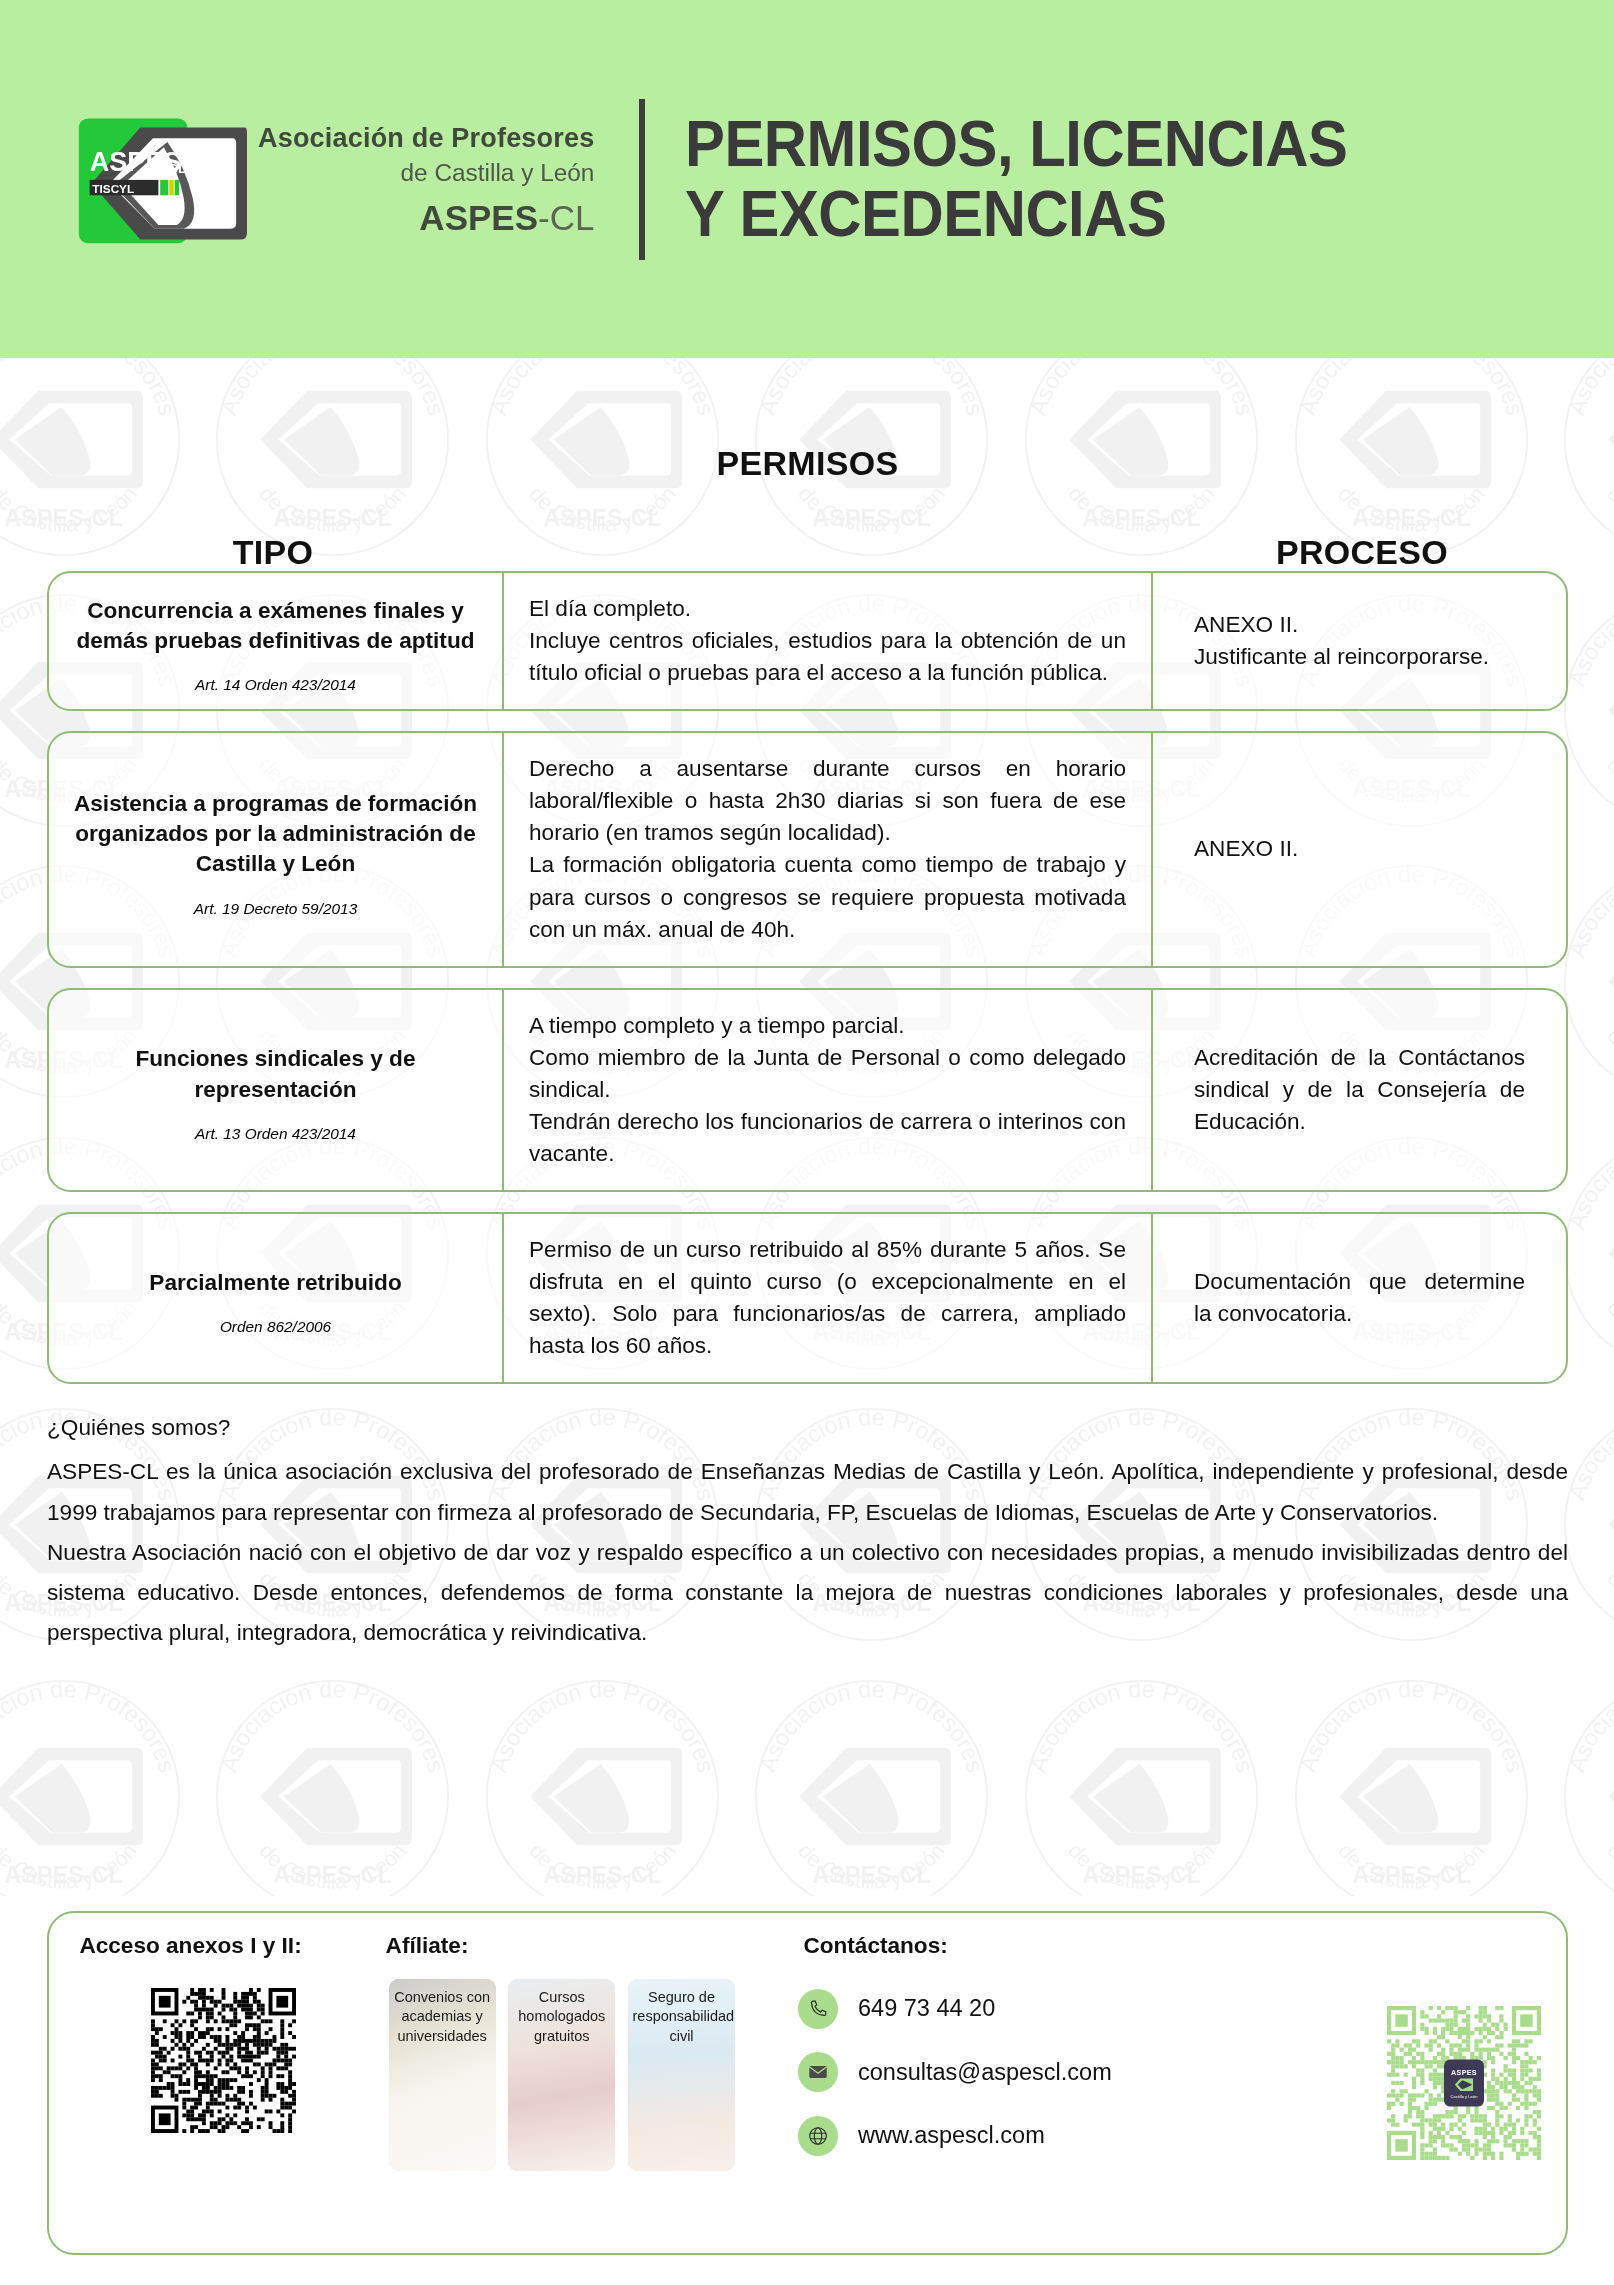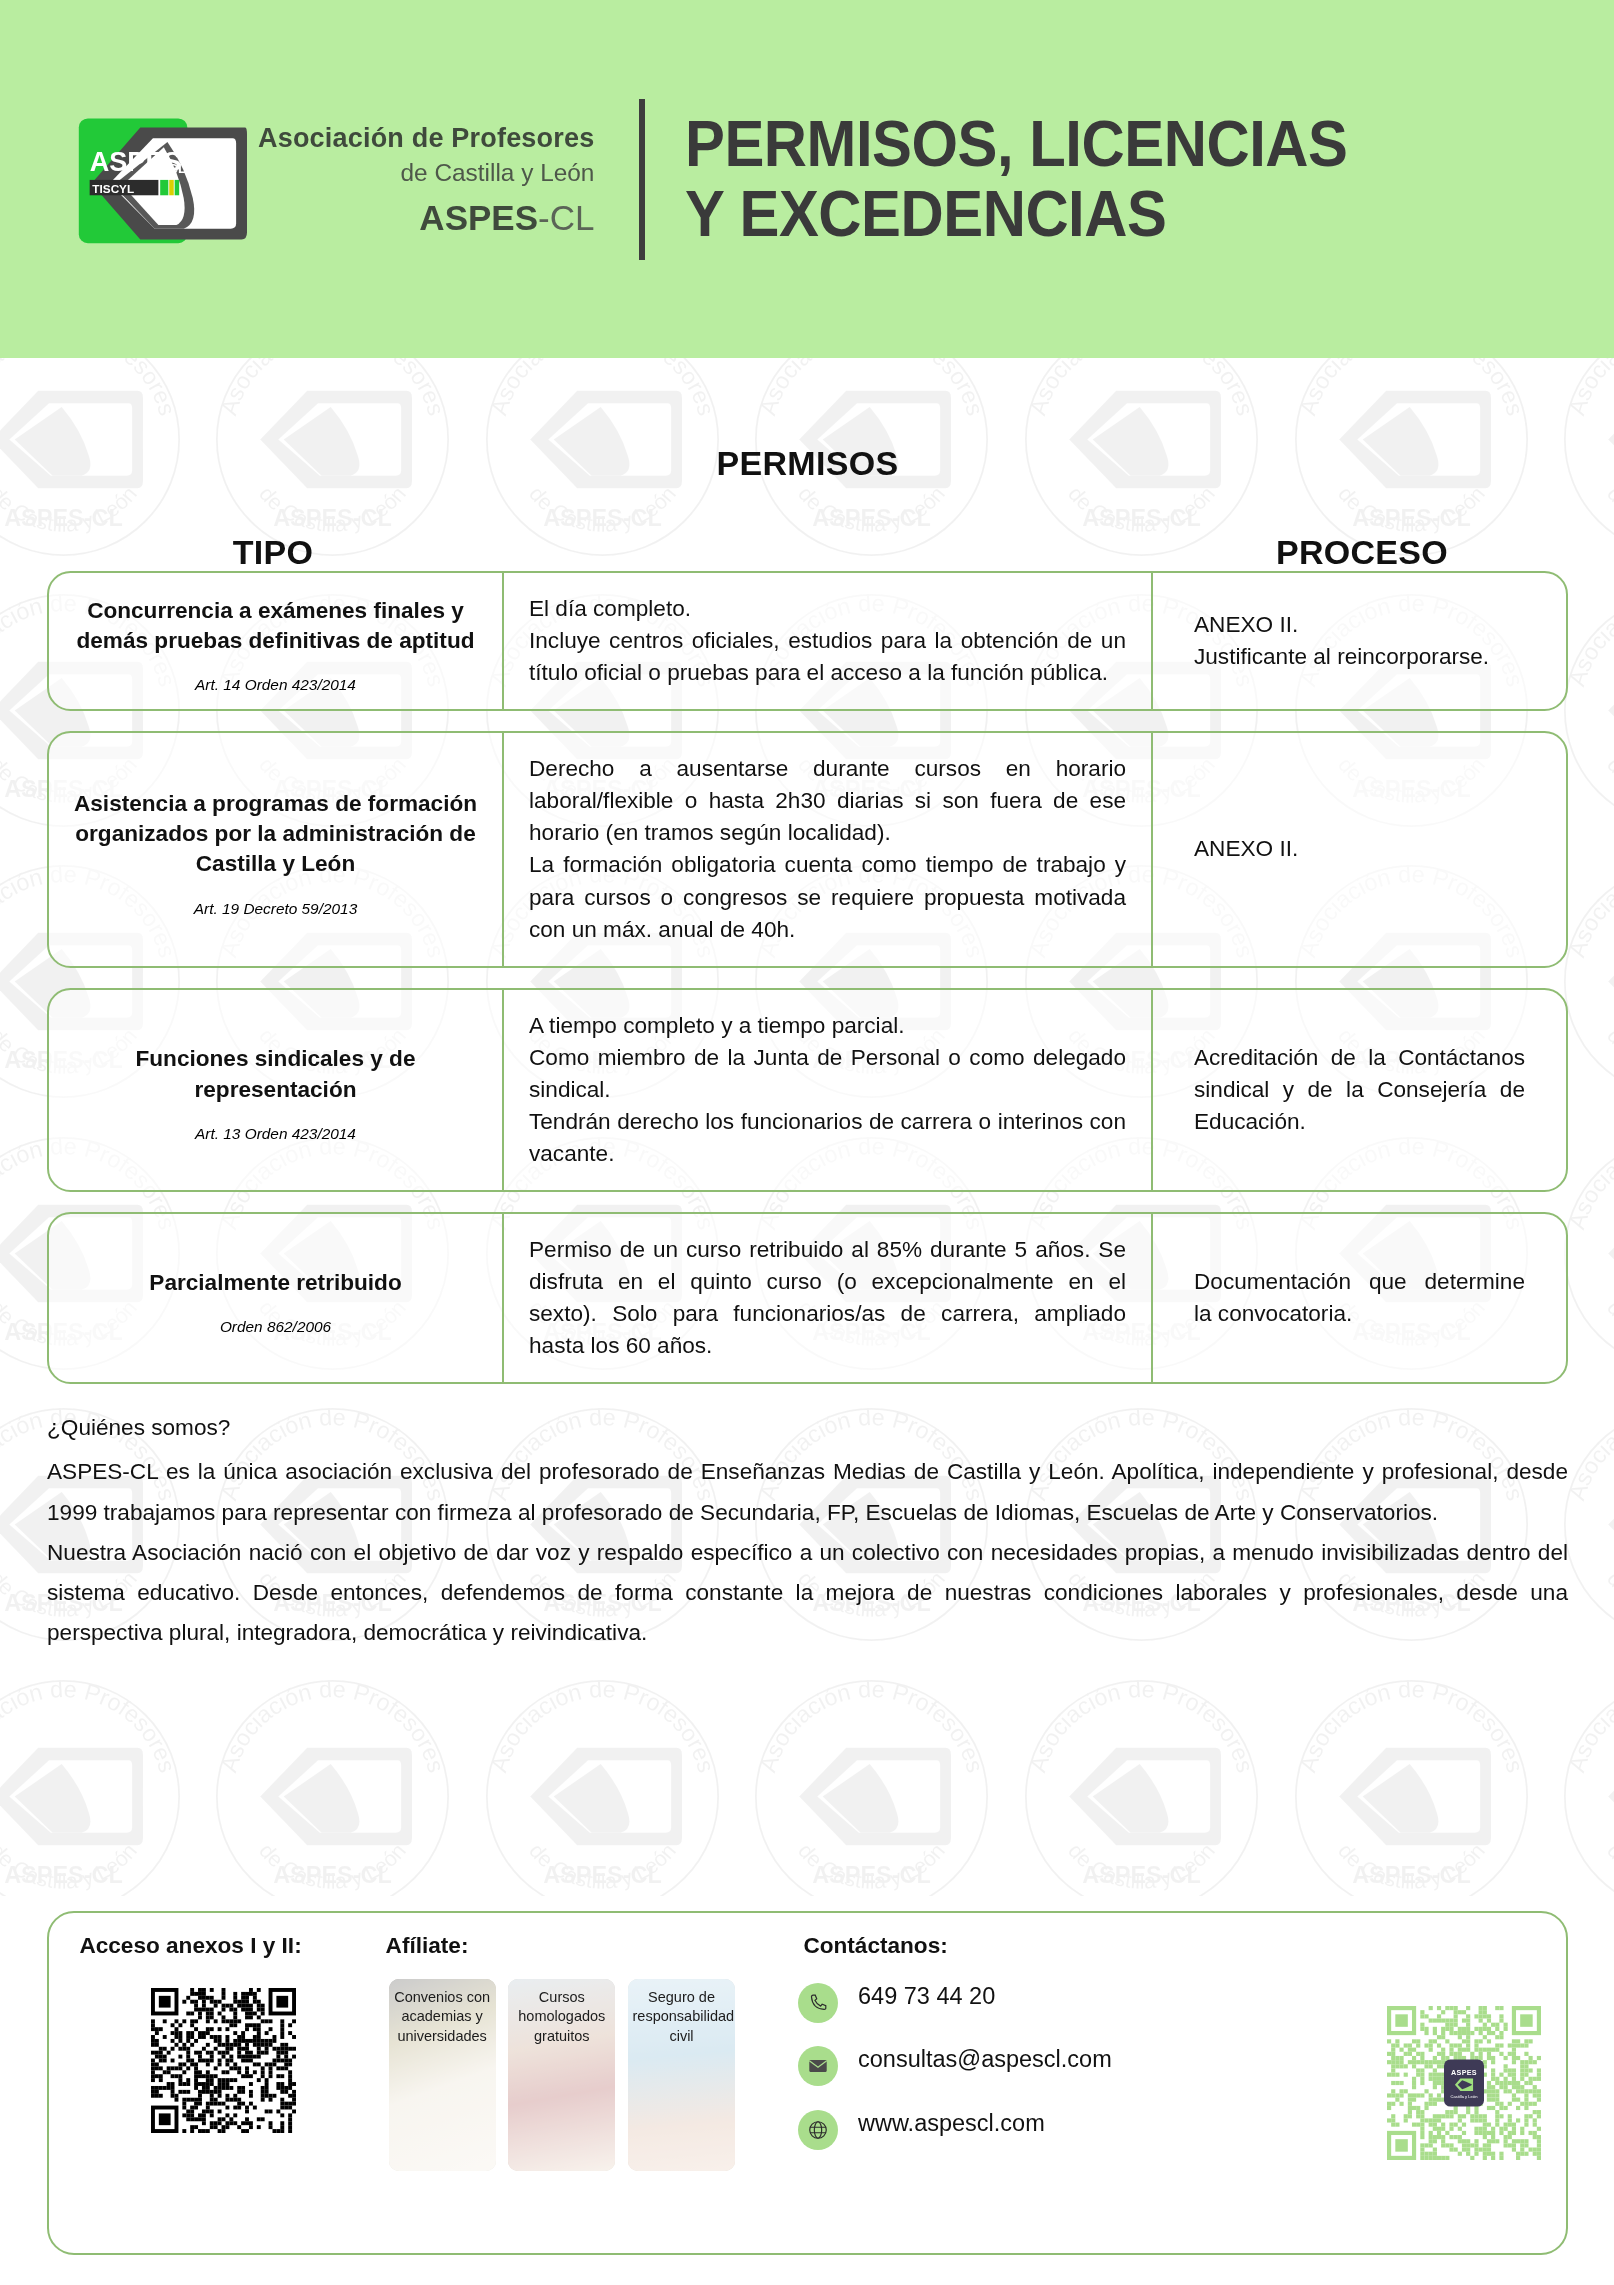--- a/index.html
+++ b/index.html
@@ -301,21 +301,23 @@
   }
   .fcol-contact {
     flex: 1 1 auto;
     padding-left: 63px;
     display: flex;
     flex-direction: column;
   }
   .contact-list { margin-top: 14.5px; }
   .crow {
     display: flex;
+    align-items: center;
     margin-bottom: 23.5px;
+    margin-top: 6px;
   }
   .cicon {
     width: 40px; height: 40px;
     border-radius: 50%;
     background: #a9dd8c;
     display: flex;
     align-items: center;
     justify-content: center;
     flex: 0 0 40px;
     margin-right: 20px;

